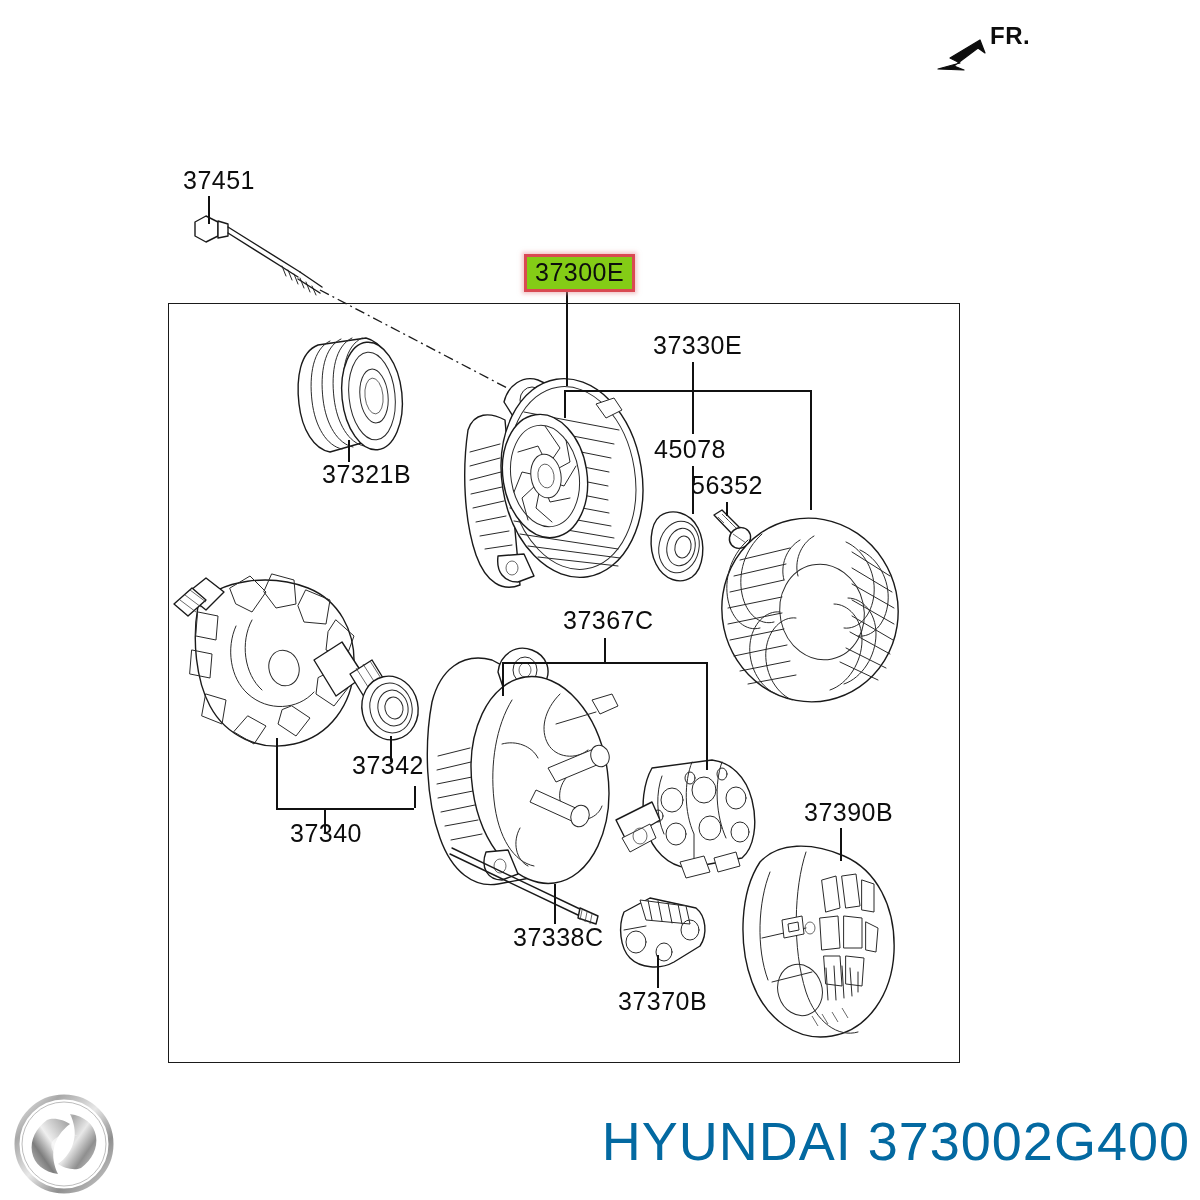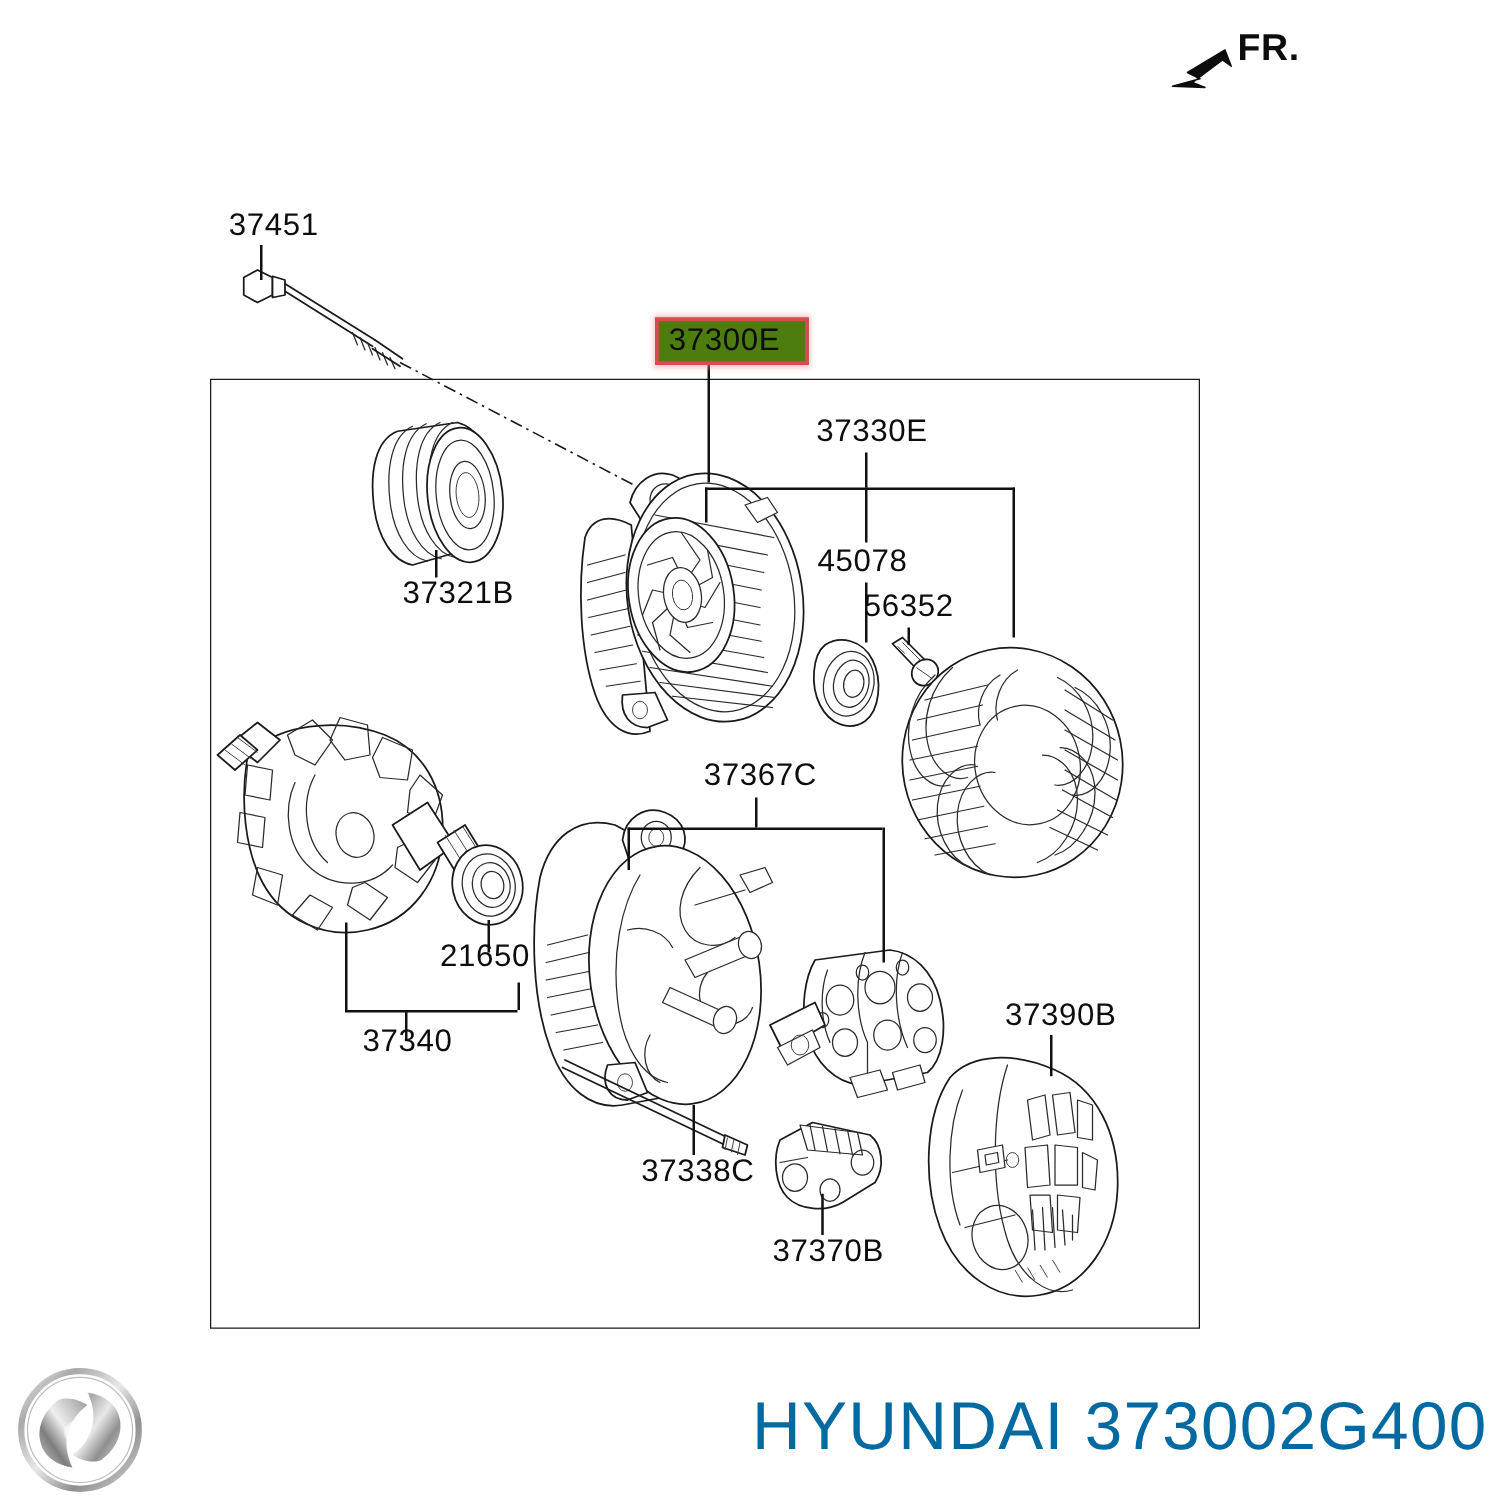--- a/index.html
+++ b/index.html
@@ -22,22 +22,22 @@
     font-family: "Liberation Sans", sans-serif;
     font-size: 25px;
     font-weight: 400;
     color: #0d0d0d;
     letter-spacing: 0.5px;
     white-space: nowrap;
     line-height: 1;
   }
   .label.highlight {
     border: 3px solid #d94a52;
-    background: #4d7c0f;
-    padding: 3px 20px 4px 8px;
+    background: #84cc16;
+    padding: 3px 8px 4px 8px;
     box-shadow: 0 0 4px 2px rgba(230,150,155,0.55);
     font-size: 25px;
   }
 
   
   .leader {
     position: absolute;
     background: #111111;
   }
   .leader.v { width: 1.6px; }
@@ -61,21 +61,21 @@
     left: 930px;
     top: 22px;
     width: 140px;
     height: 58px;
   }
   #fr-text {
     position: absolute;
     left: 60px;
     top: 0px;
     font-family: "Liberation Sans", sans-serif;
-    font-size: 30px;
+    font-size: 24px;
     font-weight: 700;
     color: #0d0d0d;
     letter-spacing: 0.5px;
   }
 
   
   #brand-bar {
     position: absolute;
     left: 0;
     top: 1090px;
@@ -517,21 +517,21 @@
   <div class="label" style="left:322px; top:462px;">37321B</div>
 
   <div class="label" style="left:653px; top:333px;">37330E</div>
 
   <div class="label" style="left:654px; top:437px;">45078</div>
 
   <div class="label" style="left:691px; top:473px;">56352</div>
 
   <div class="label" style="left:290px; top:821px;">37340</div>
 
-  <div class="label" style="left:352px; top:753px;">21650</div>
+  <div class="label" style="left:352px; top:753px;">37342</div>
 
   <div class="label" style="left:563px; top:608px;">37367C</div>
 
   <div class="label" style="left:513px; top:925px;">37338C</div>
 
   <div class="label" style="left:618px; top:989px;">37370B</div>
 
   <div class="label" style="left:804px; top:800px;">37390B</div>
 
   <div id="brand-bar">

